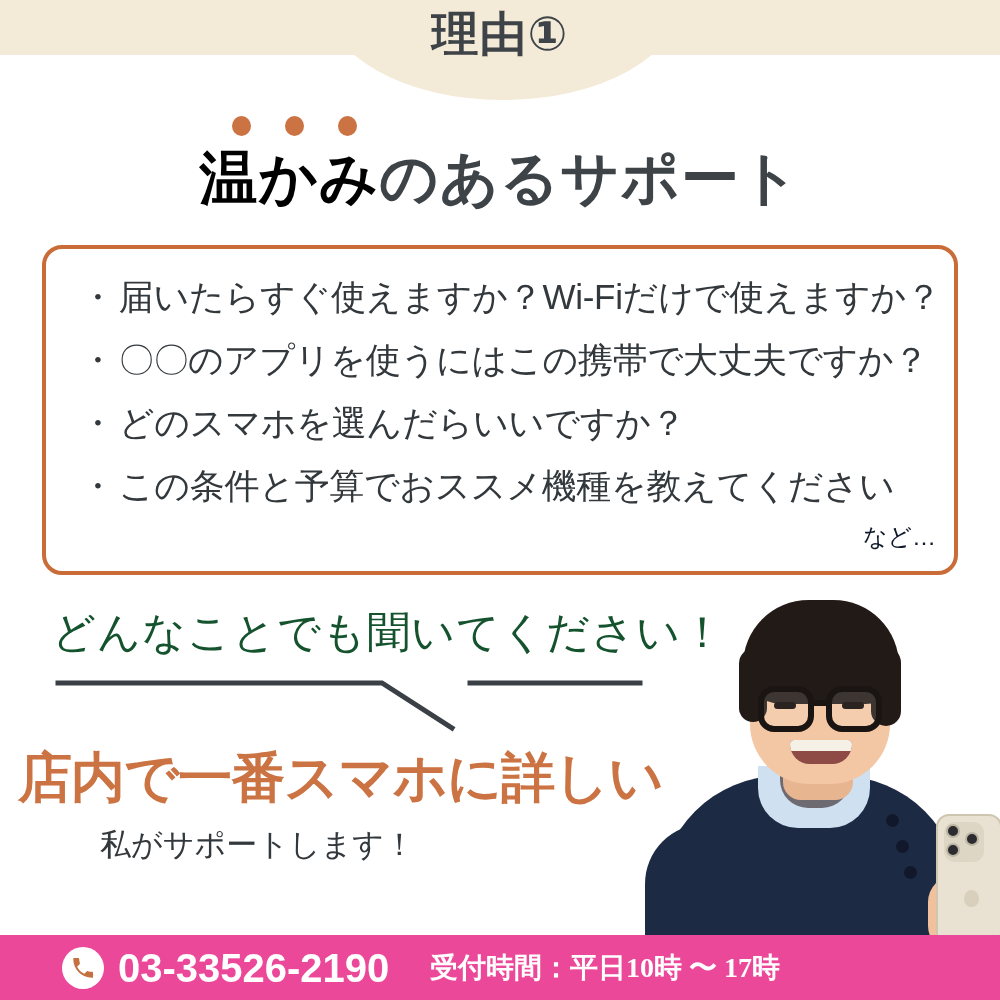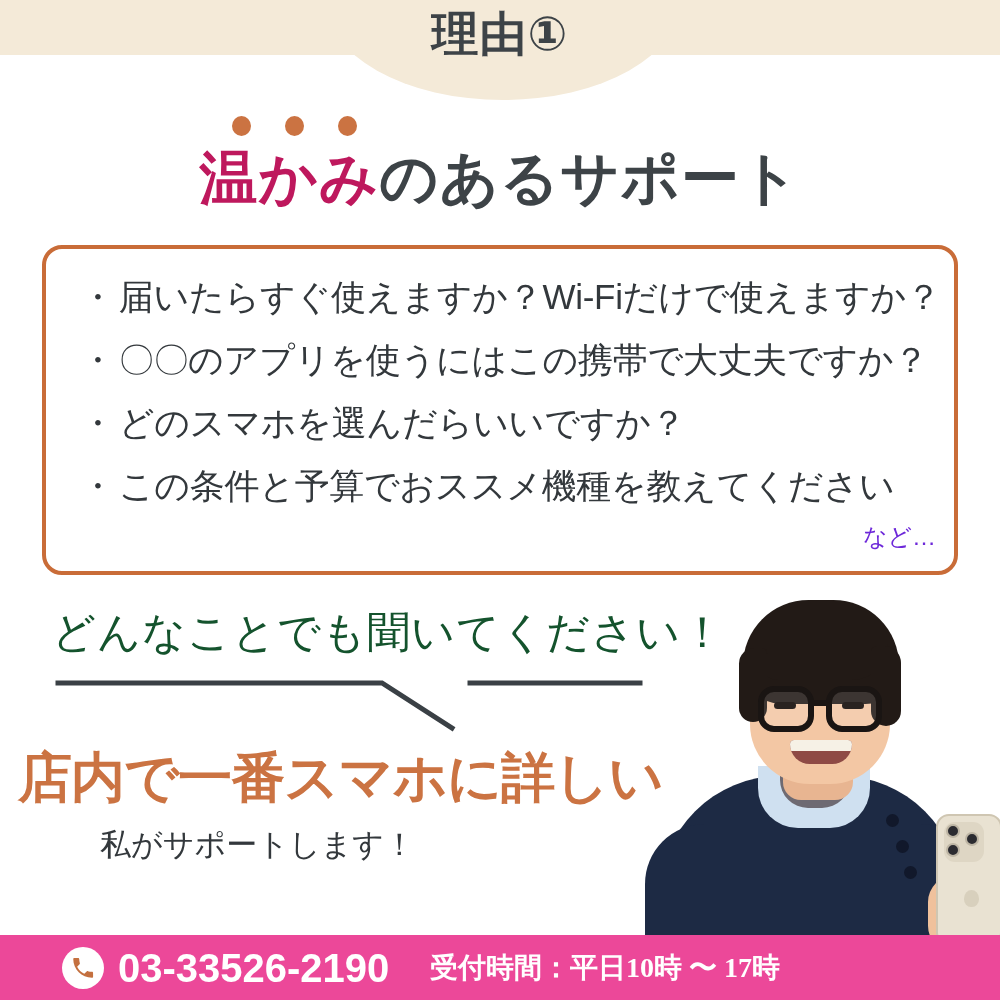--- a/index.html
+++ b/index.html
@@ -33,37 +33,37 @@
   .dots{ position:absolute; left:232px; top:116px; width:140px; height:20px; z-index:3;}
   .dot{ position:absolute; width:19px; height:20px; border-radius:50%; background:#cb7342; top:0;}
   .dot.d1{ left:0; } .dot.d2{ left:53px; } .dot.d3{ left:106px; }
 
   
   .main-title{
     position:absolute; left:0; top:140px; width:1000px; text-align:center;
     font-size:58px; font-weight:bold; color:#3d4347;
     letter-spacing:1px; white-space:nowrap;
   }
-  .main-title .hl{ color:#be185d; }
+  .main-title .hl{ color:#000000; }
 
   
   .qbox{
     position:absolute; left:42px; top:245px; width:916px; height:330px;
     border:4px solid #c96c38; border-radius:20px; background:#fff;
   }
   .qlist{ position:absolute; left:34px; top:30px; width:860px; }
   .qitem{
     display:flex; align-items:flex-start;
     font-size:35px; color:#33383c; line-height:1.0;
     margin-bottom:28px; white-space:nowrap; letter-spacing:-0.3px;
   }
   .qbullet{ margin-right:4px; font-size:35px; line-height:1.0; }
   .qnote{
     position:absolute; right:18px; top:272px;
-    font-size:24px; color:#6d28d9; letter-spacing:0px;
+    font-size:24px; color:#0f172a; letter-spacing:0px;
   }
 
   
   .midline{
     position:absolute; left:52px; top:604px;
     font-size:43px; color:#14532d; letter-spacing:1px; white-space:nowrap;
   }
   .underline-svg{ position:absolute; left:40px; top:660px; }
 
   

